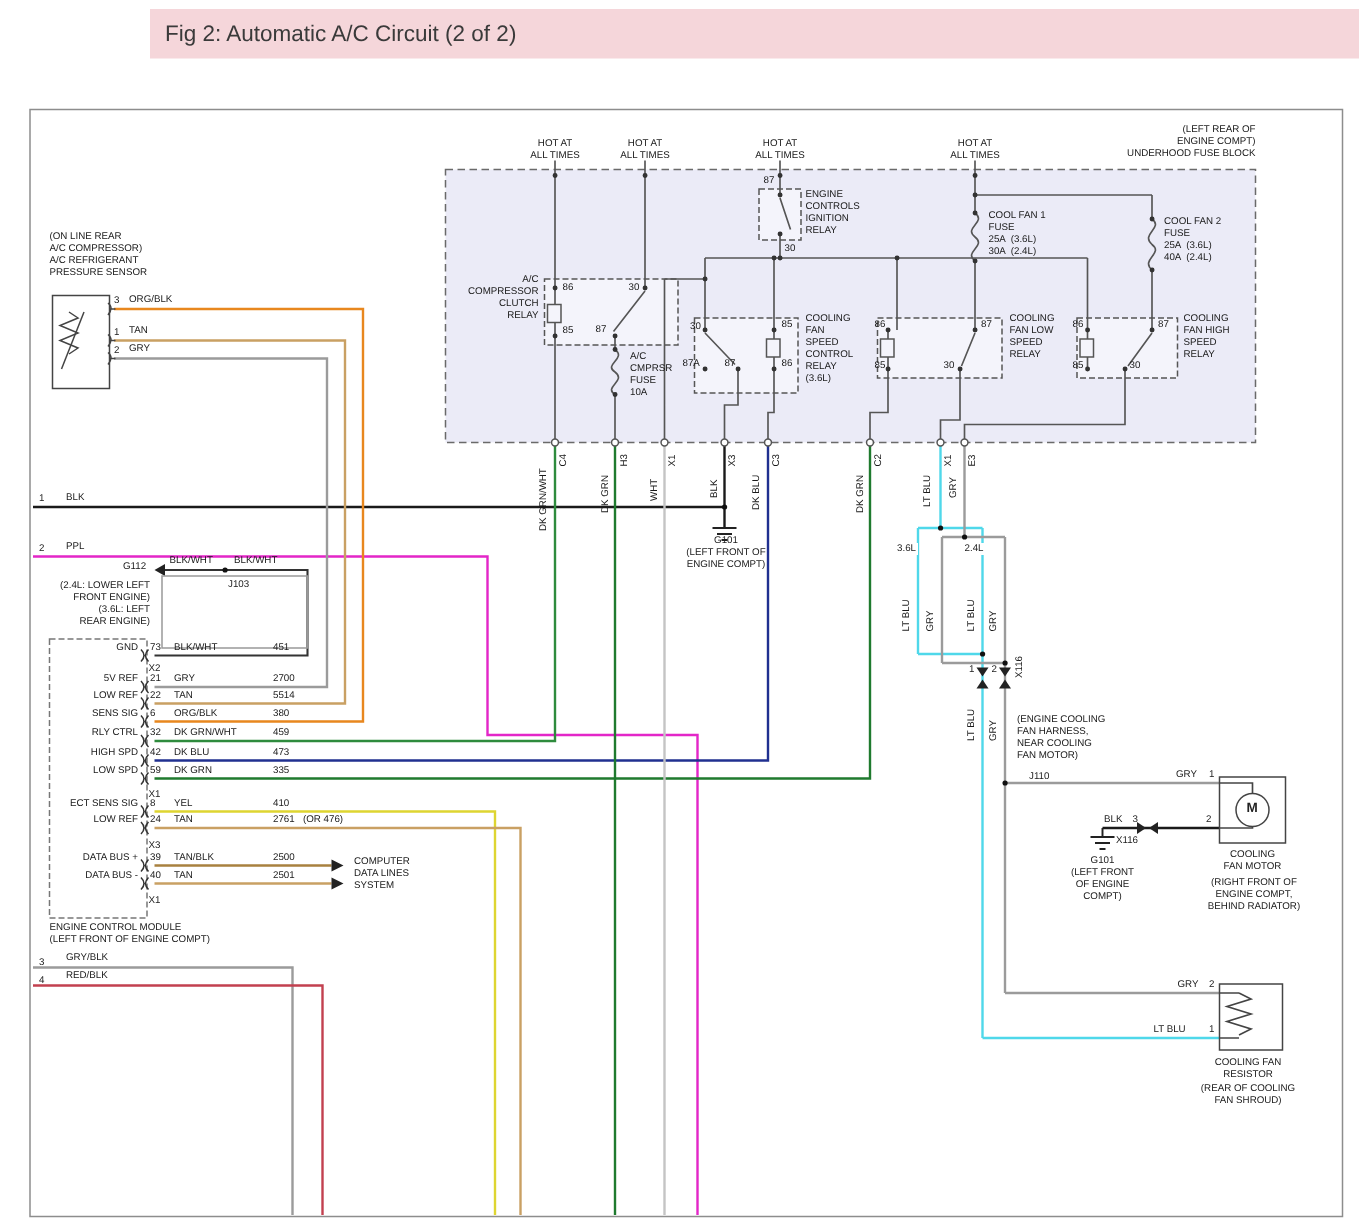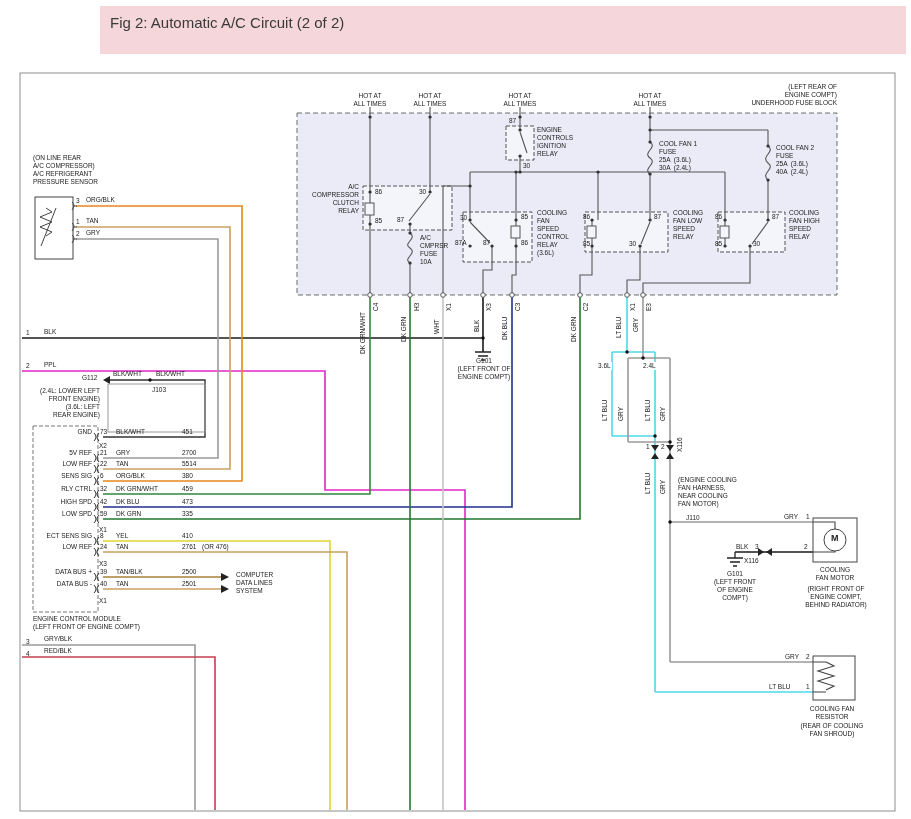--- a/index.html
+++ b/index.html
@@ -1,17 +1,17 @@
 <!DOCTYPE html>
 <html><head>
 <meta charset="utf-8">
 <style>
   html,body{margin:0;padding:0;width:911px;height:819px;background:#fff;position:relative;
     font-family:"Liberation Sans",sans-serif;overflow:hidden}
-  .titlebar{position:absolute;left:100px;top:6px;width:806px;height:48px;background:#f5d6da}
+  .titlebar{position:absolute;left:100px;top:6px;width:806px;height:33px;background:#f5d6da}
   .title{position:absolute;left:10px;top:8px;font-size:15px;color:#3a3a3a}
   svg.wiring{position:absolute;left:0;top:0}
   .lbl{position:absolute;font-size:6.5px;line-height:1.22;color:#1a1a1a;white-space:pre}
   .vlbl{position:absolute;font-size:6.5px;line-height:1;color:#1a1a1a;white-space:pre;
     transform:rotate(-90deg);transform-origin:0 0}
   .ra{text-align:right}
   .ctr{text-align:center}
   .wbg{background:#fff;padding:0 1px}
   .m-sym{position:absolute;font-size:9px;font-weight:bold;color:#222}
 </style>

